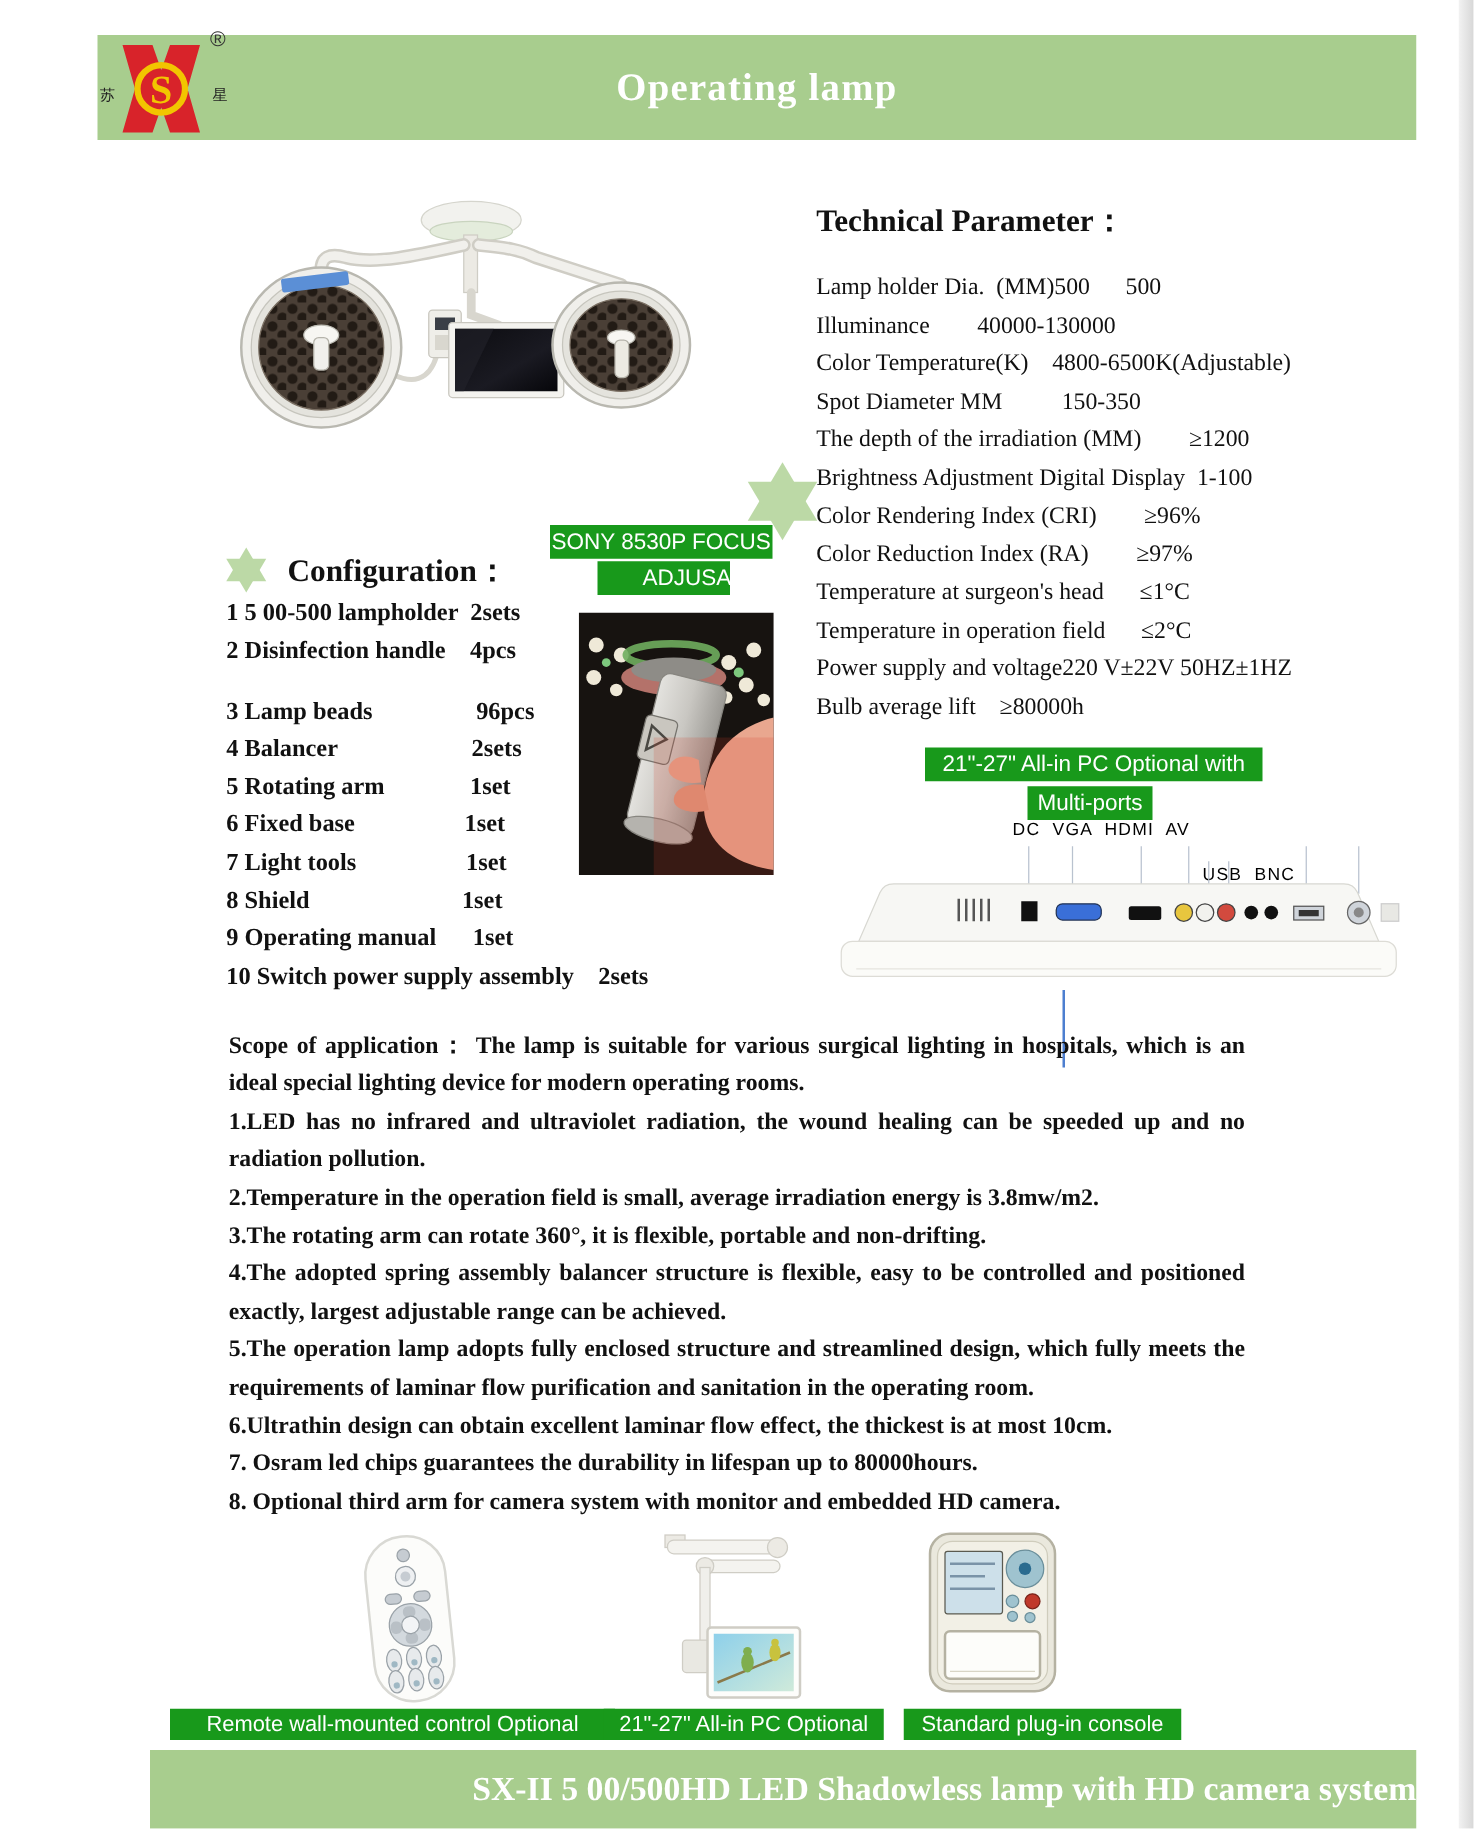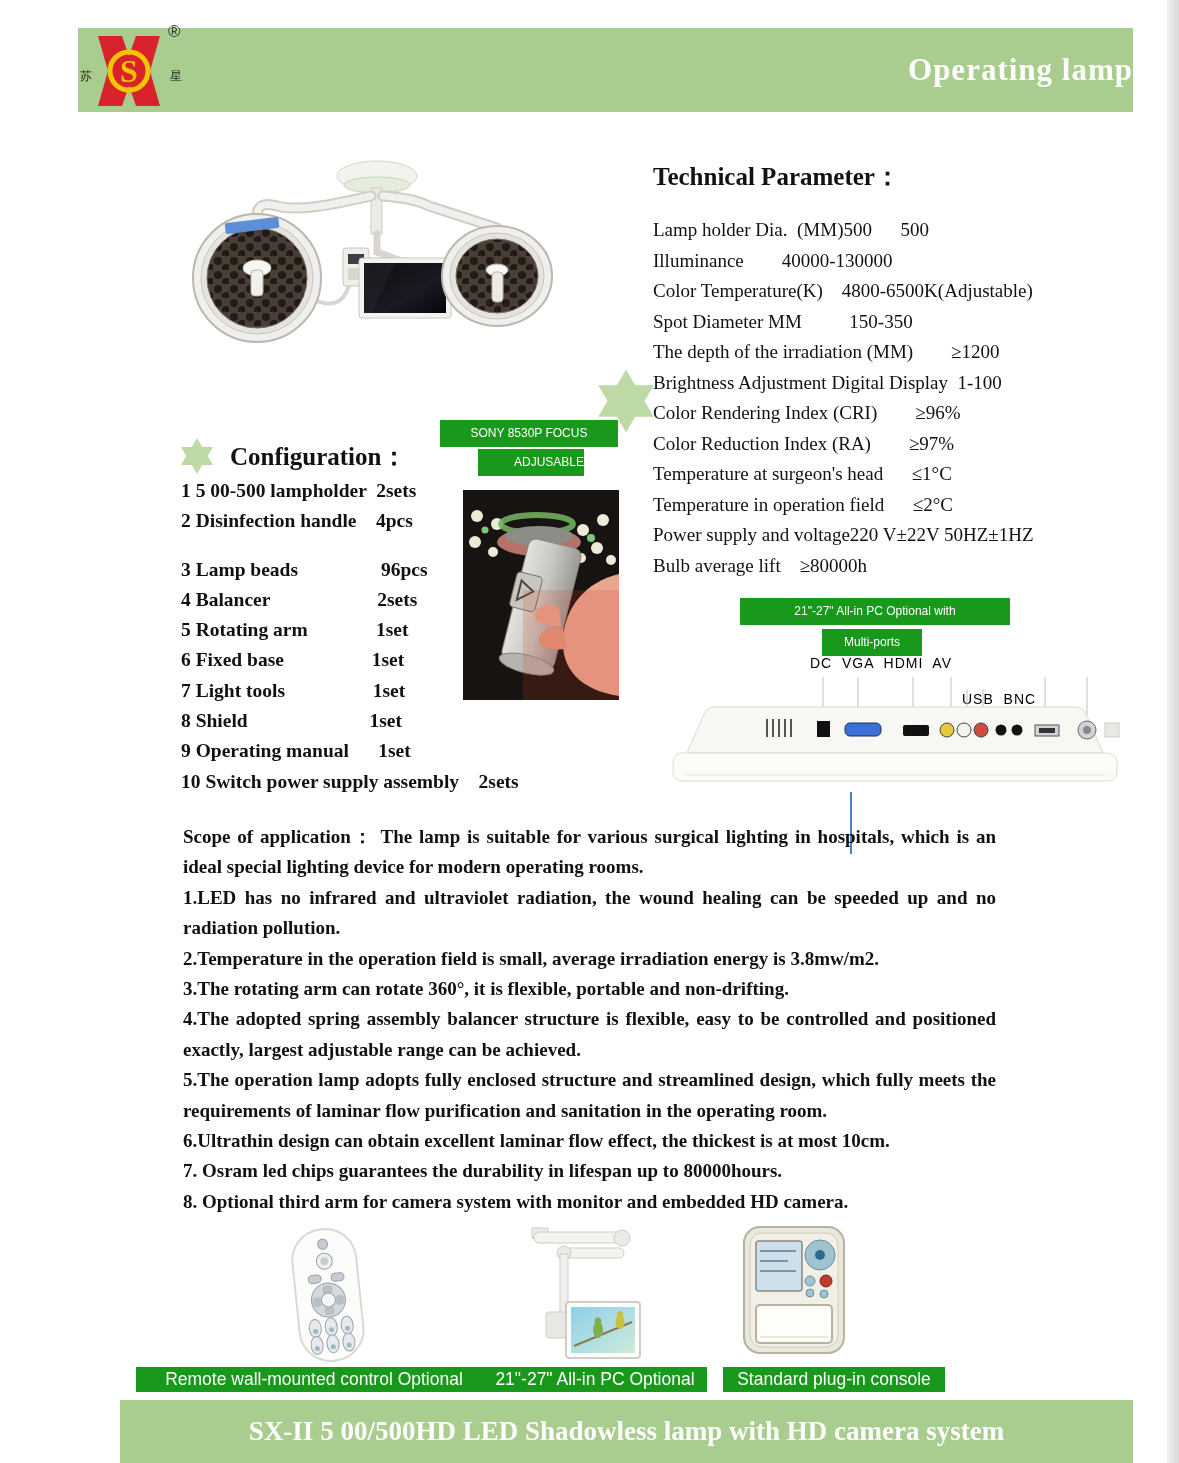--- a/index.html
+++ b/index.html
@@ -3,56 +3,56 @@
 <meta charset="utf-8">
 <style>
   * { margin:0; padding:0; box-sizing:border-box; }
   body { background:#ffffff; }
   .page { position:relative; width:1179px; height:1463px; background:#ffffff;
           font-family:"Liberation Serif", serif; color:#111; overflow:hidden; }
   .edge-strip { position:absolute; right:0; top:0; width:12px; height:1463px;
                 background:linear-gradient(90deg,#f2f2f2,#d7d7d7); }
   
   .header-bar { position:absolute; left:78px; top:28px; width:1055px; height:84px; background:#a8cd8e; }
-  .header-title { width:100%; text-align:right; line-height:84px; color:#ffffff;
+  .header-title { width:100%; text-align:center; line-height:84px; color:#ffffff;
                   font-size:31px; font-weight:bold; letter-spacing:1px; }
   .logo { position:absolute; left:84px; top:30px; width:90px; height:82px; }
   .logo-char { position:absolute; font-size:12px; color:#222; top:38px; font-family:"Liberation Sans",sans-serif; }
   .logo-char.left { left:-4px; }
   .logo-char.right { right:-8px; }
   .registered { position:absolute; left:168px; top:22px; font-size:17px; color:#333;
                 font-family:"Liberation Sans",sans-serif; }
   
   .tech { position:absolute; left:653px; top:160px; width:495px; }
   .tech-title { font-size:25px; font-weight:bold; margin-bottom:22px; }
   .param { font-size:19px; line-height:30.5px; white-space:pre-wrap; }
   
   .config-star { position:absolute; left:178px; top:437px; width:38px; height:38px; }
   .big-star { position:absolute; left:593px; top:368px; width:66px; height:66px; }
   .config-title { position:absolute; left:230px; top:440px; font-size:25px; font-weight:bold; }
   .config-list { position:absolute; left:181px; top:476px; width:420px; }
   .config-item { font-size:19.5px; font-weight:bold; line-height:30.3px; white-space:pre-wrap; }
   .config-item.gap { margin-top:18px; }
   
   .glabel { position:absolute; background:#18991b; color:#fff; text-align:center;
-            font-family:"Liberation Sans",sans-serif; font-size:12px; line-height:27px; height:27px; }
+            font-family:"Liberation Sans",sans-serif; font-size:18px; line-height:27px; height:27px; }
   .glabel-sm { position:absolute; background:#18991b; color:#fff; text-align:center;
                font-family:"Liberation Sans",sans-serif; font-size:17.5px; line-height:25px; height:25px; }
   
   .port-label { position:absolute; color:#000000; font-family:"Liberation Sans",sans-serif;
                 font-size:14px; letter-spacing:1px; white-space:pre-wrap; }
   .blue-line { position:absolute; left:850px; top:792px; width:2px; height:62px; background:#4d7fd0; }
   
   .body-text { position:absolute; left:183px; top:822px; width:813px; }
   .body-text p { font-size:19px; font-weight:bold; line-height:30.4px; text-align:justify; }
   
   .img { position:absolute; }
   
   .footer-bar { position:absolute; left:120px; top:1400px; width:1013px; height:63px; background:#a8cd8e; }
-  .footer-title { width:100%; text-align:center; line-height:63px; color:#ffffff;
+  .footer-title { width:100%; text-align:right; line-height:63px; color:#ffffff;
                   font-size:27px; font-weight:bold; }
 </style>
 </head>
 <body>
 
 <div class="page">
 
   <div class="edge-strip"></div>
 
   <div class="header-bar">

